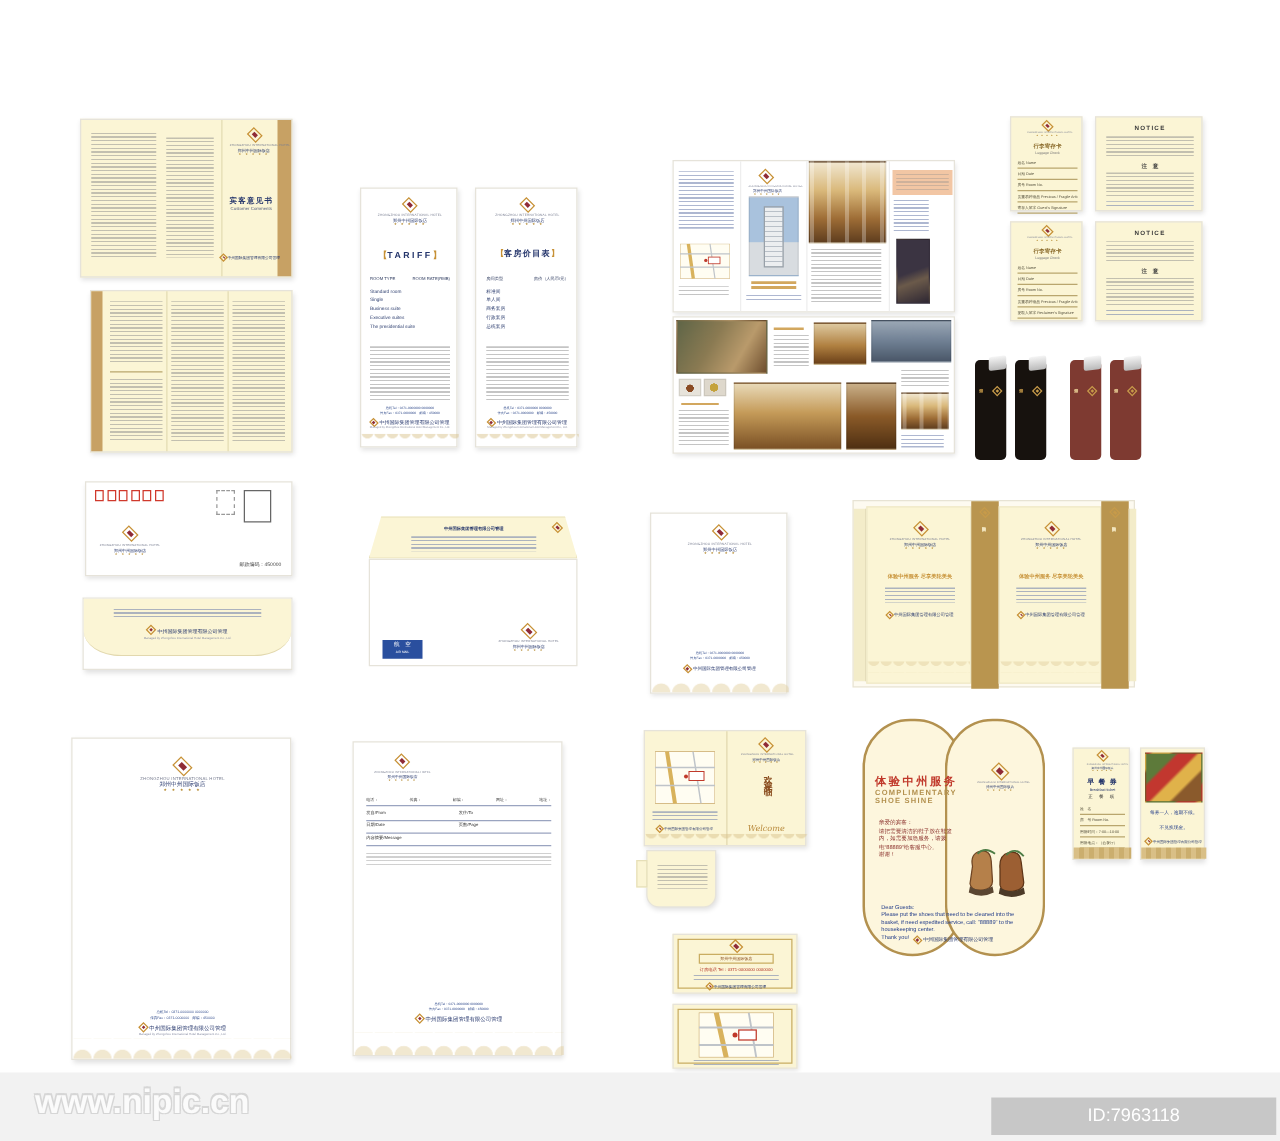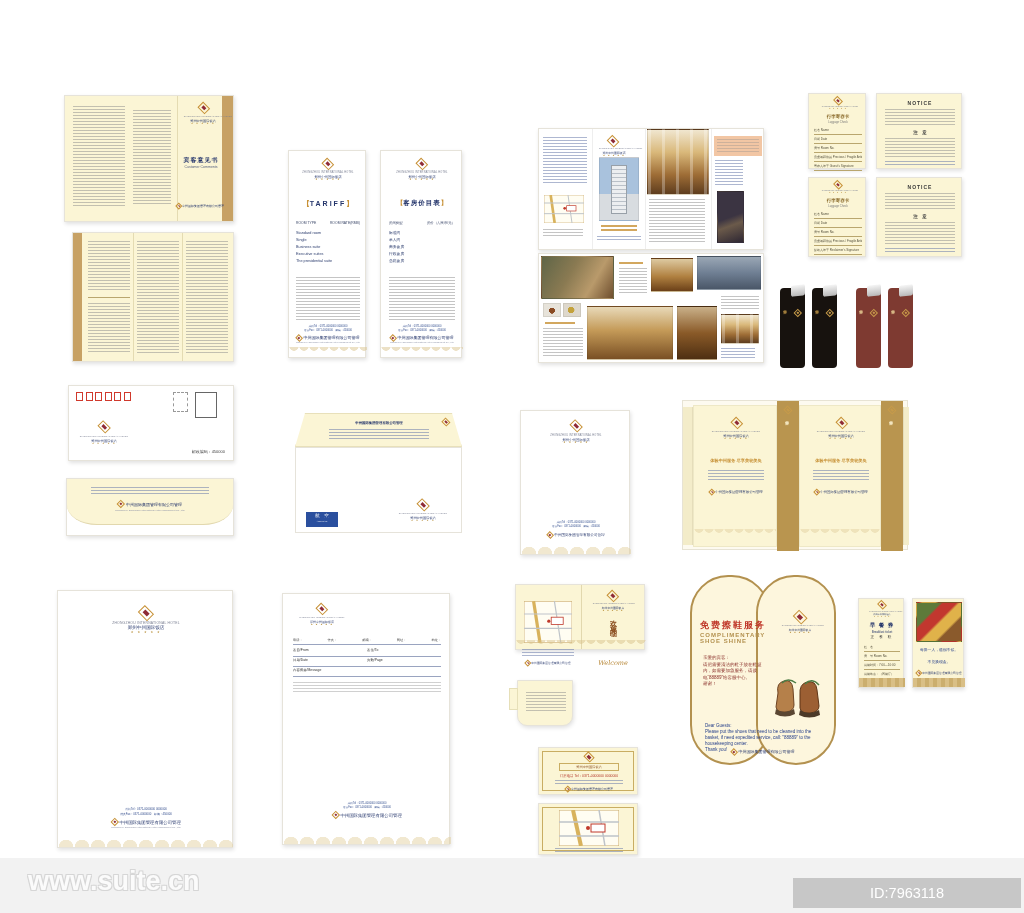--- a/index.html
+++ b/index.html
@@ -394,21 +394,21 @@
     <div class="A" style="left:10px;top:74px;width:148px;font-size:3.4px;color:#333;border-bottom:1px solid #9aa4c0;height:9px">内容摘要/Message</div>
     <div class="fl" style="left:10px;top:88px;width:148px;height:12px;opacity:.4"></div>
     <div class="A" style="left:24px;top:208px;width:120px;text-align:center;font-size:2.6px;color:#36508f;line-height:4px">
       <div>总机Tel：0371-0000000 0000000</div>
       <div>传真Fax：0371-0000000　邮编：450000</div>
     </div>
     <div class="mgmt" style="left:14px;top:218px;width:140px;font-size:4.4px"><span class="ilogo"></span> <span>中州国际集团管理有限公司管理</span></div>
     <div class="wave" style="left:0;bottom:0;width:168px;height:18px"></div>
   </div>
 
-  <div class="sheet cream" style="left:515px;top:584px;width:130px;height:66px">
+  <div class="sheet cream" style="left:515px;top:584px;width:130px;height:93px">
     <div class="A" style="left:65px;top:0;width:1px;height:100%;background:#e2d8ae"></div>
     <svg class="A" style="left:8px;top:16px" width="48" height="42" viewBox="0 0 60 52">
       <rect width="60" height="52" fill="#fffdf2" stroke="#caa96a"></rect>
       <path d="M12 0 L20 52" stroke="#d8b25c" stroke-width="4" fill="none"></path>
       <path d="M0 16 H60 M0 34 H60 M38 0 L46 52" stroke="#bfc4c9" stroke-width="1.5" fill="none"></path>
       <rect x="34" y="20" width="15" height="9" fill="#fff" stroke="#c0392b"></rect>
       <circle cx="31" cy="25" r="2" fill="#c0392b"></circle>
     </svg>
     <div class="flb" style="left:6px;top:64px;width:52px;height:8px"></div>
     <div class="mgmt" style="left:2px;top:76px;width:60px;font-size:2.8px"><span class="ilogo" style="width:5px;height:4px"></span> <span>中州国际集团管理有限公司管理</span></div>
@@ -445,21 +445,21 @@
       <rect x="32" y="14" width="14" height="8" fill="#fff" stroke="#c0392b"></rect>
       <circle cx="29" cy="18" r="2" fill="#c0392b"></circle>
     </svg>
     <div class="flb" style="left:16px;top:44px;width:68px;height:4px"></div>
   </div>
 
   <div class="A" style="left:690px;top:575px;width:146px;height:190px">
     <div class="A" style="left:0;top:0;width:80px;height:190px;background:#fdf6dd;border:2px solid #b3914f;border-radius:40px 40px 42px 42px"></div>
     <div class="A" style="left:66px;top:0;width:80px;height:190px;background:#fdf6dd;border:2px solid #b3914f;border-radius:40px 40px 42px 42px"></div>
     <div class="A" style="left:68px;top:4px;width:76px;height:182px;background:#fdf6dd;border-radius:38px"></div>
-    <div class="A" style="left:10px;top:44px;width:76px;font-size:9px;font-weight:bold;color:#c0392b;letter-spacing:2px">免费擦鞋服务</div>
+    <div class="A" style="left:10px;top:44px;width:76px;font-size:9px;font-weight:bold;color:#c0392b;letter-spacing:2px">体验中州服务</div>
     <div class="A" style="left:10px;top:57px;width:80px;font-size:6px;font-weight:bold;color:#b3914f;letter-spacing:1px">
       <div>COMPLIMENTARY</div>
       <div>SHOE SHINE</div>
     </div>
     <div class="logo" style="left:102px;top:36px;width:15px;height:11px"></div>
     <div class="brand" style="left:84px;top:48px;width:52px;transform:scale(.7)">
       <div class="e">ZHONGZHOU INTERNATIONAL HOTEL</div>
       <div class="c">郑州中州国际饭店</div>
       <div class="s">★ ★ ★ ★ ★</div>
     </div>
@@ -505,18 +505,18 @@
   <div class="sheet cream" style="left:912px;top:598px;width:52px;height:90px">
     <div class="ph ph-bfast" style="left:3px;top:3px;width:46px;height:40px"></div>
     <div class="A" style="left:0;top:48px;width:52px;text-align:center;font-size:3.8px;color:#27408b">每券一人，逾期不候。</div>
     <div class="A" style="left:0;top:60px;width:52px;text-align:center;font-size:3.8px;color:#27408b">不兑换现金。</div>
     <div class="mgmt" style="left:2px;top:72px;width:48px;font-size:2.8px"><span class="ilogo" style="width:5px;height:4px"></span> <span>中州国际集团管理有限公司管理</span></div>
     <div class="goldband" style="left:0;bottom:0;width:52px;height:9px"></div>
   </div>
 
   <div class="A" style="left:0;top:858px;width:1024px;height:55px;background:#f2f2f2">
     <div class="A" style="left:28px;top:8px;display:flex;align-items:baseline;gap:12px;font-weight:bold;color:#fbfbfb;text-shadow:1px 1px 0 #d6d6d6,-1px -1px 0 #d6d6d6,1px -1px 0 #d6d6d6,-1px 1px 0 #d6d6d6">
-      <span style="font-size:27px">www.suite.cn</span>
+      <span style="font-size:27px">www.nipic.cn</span>
     </div>
     <div class="A" style="left:793px;top:20px;width:228px;height:30px;background:#c7c7c7;color:#fff;font-size:14.5px;line-height:30px;text-align:center">ID:7963118 NO:20121103125511034306</div>
   </div>
 
 </div>
 
 </body></html>

